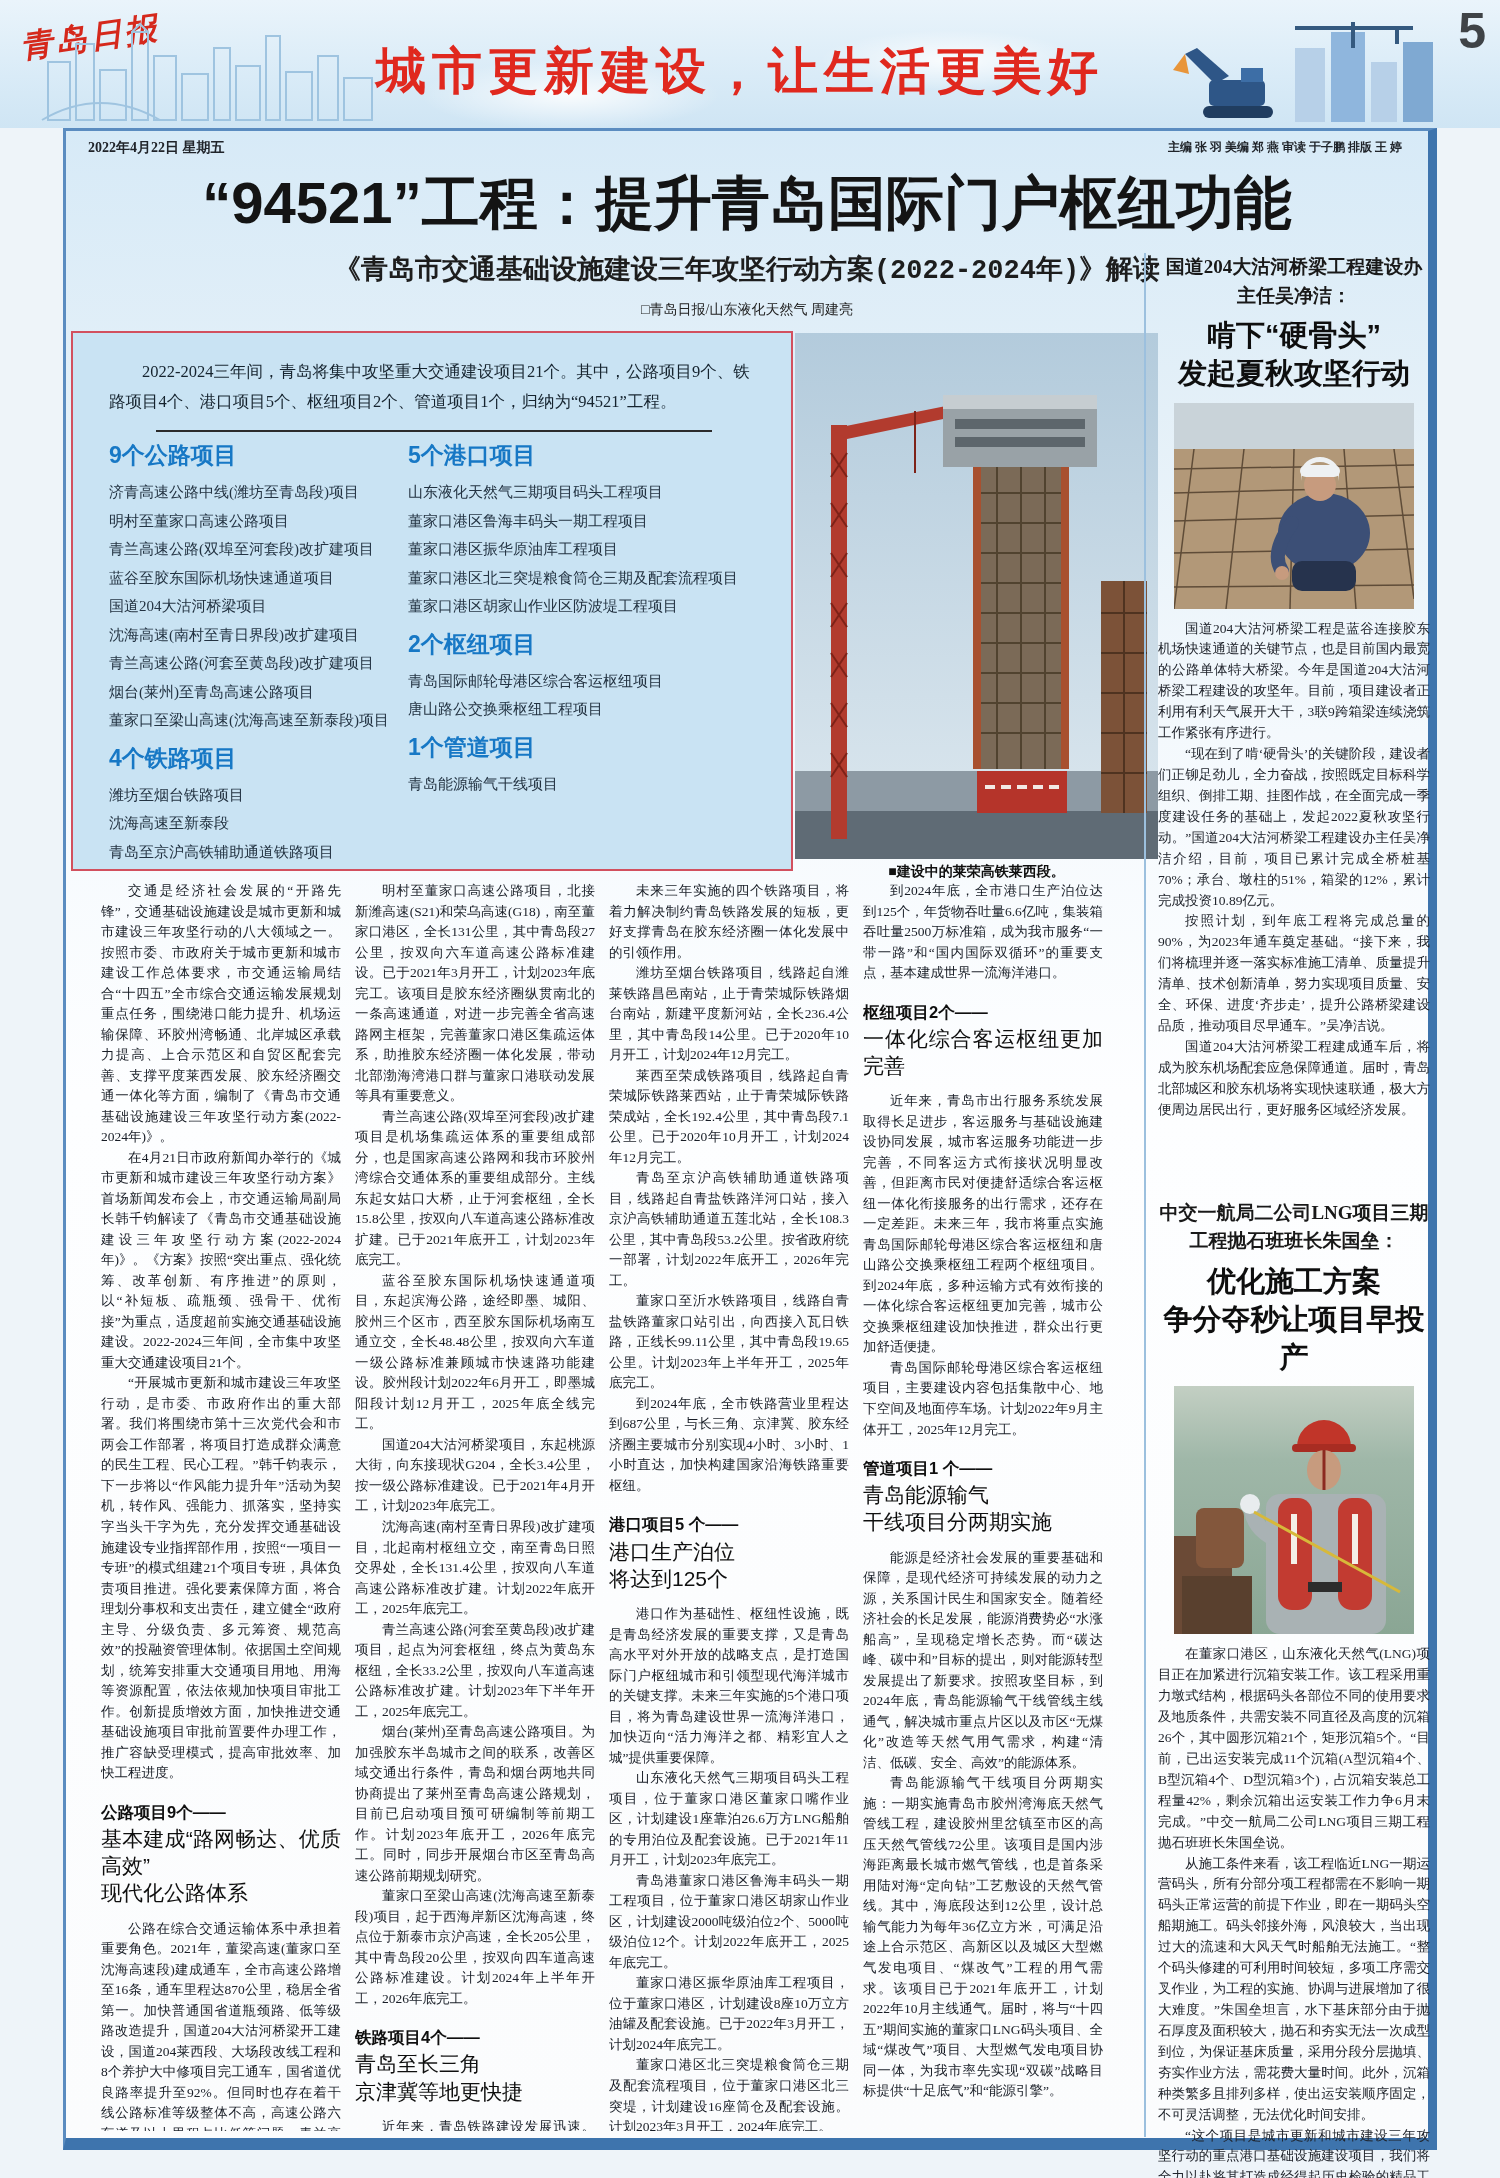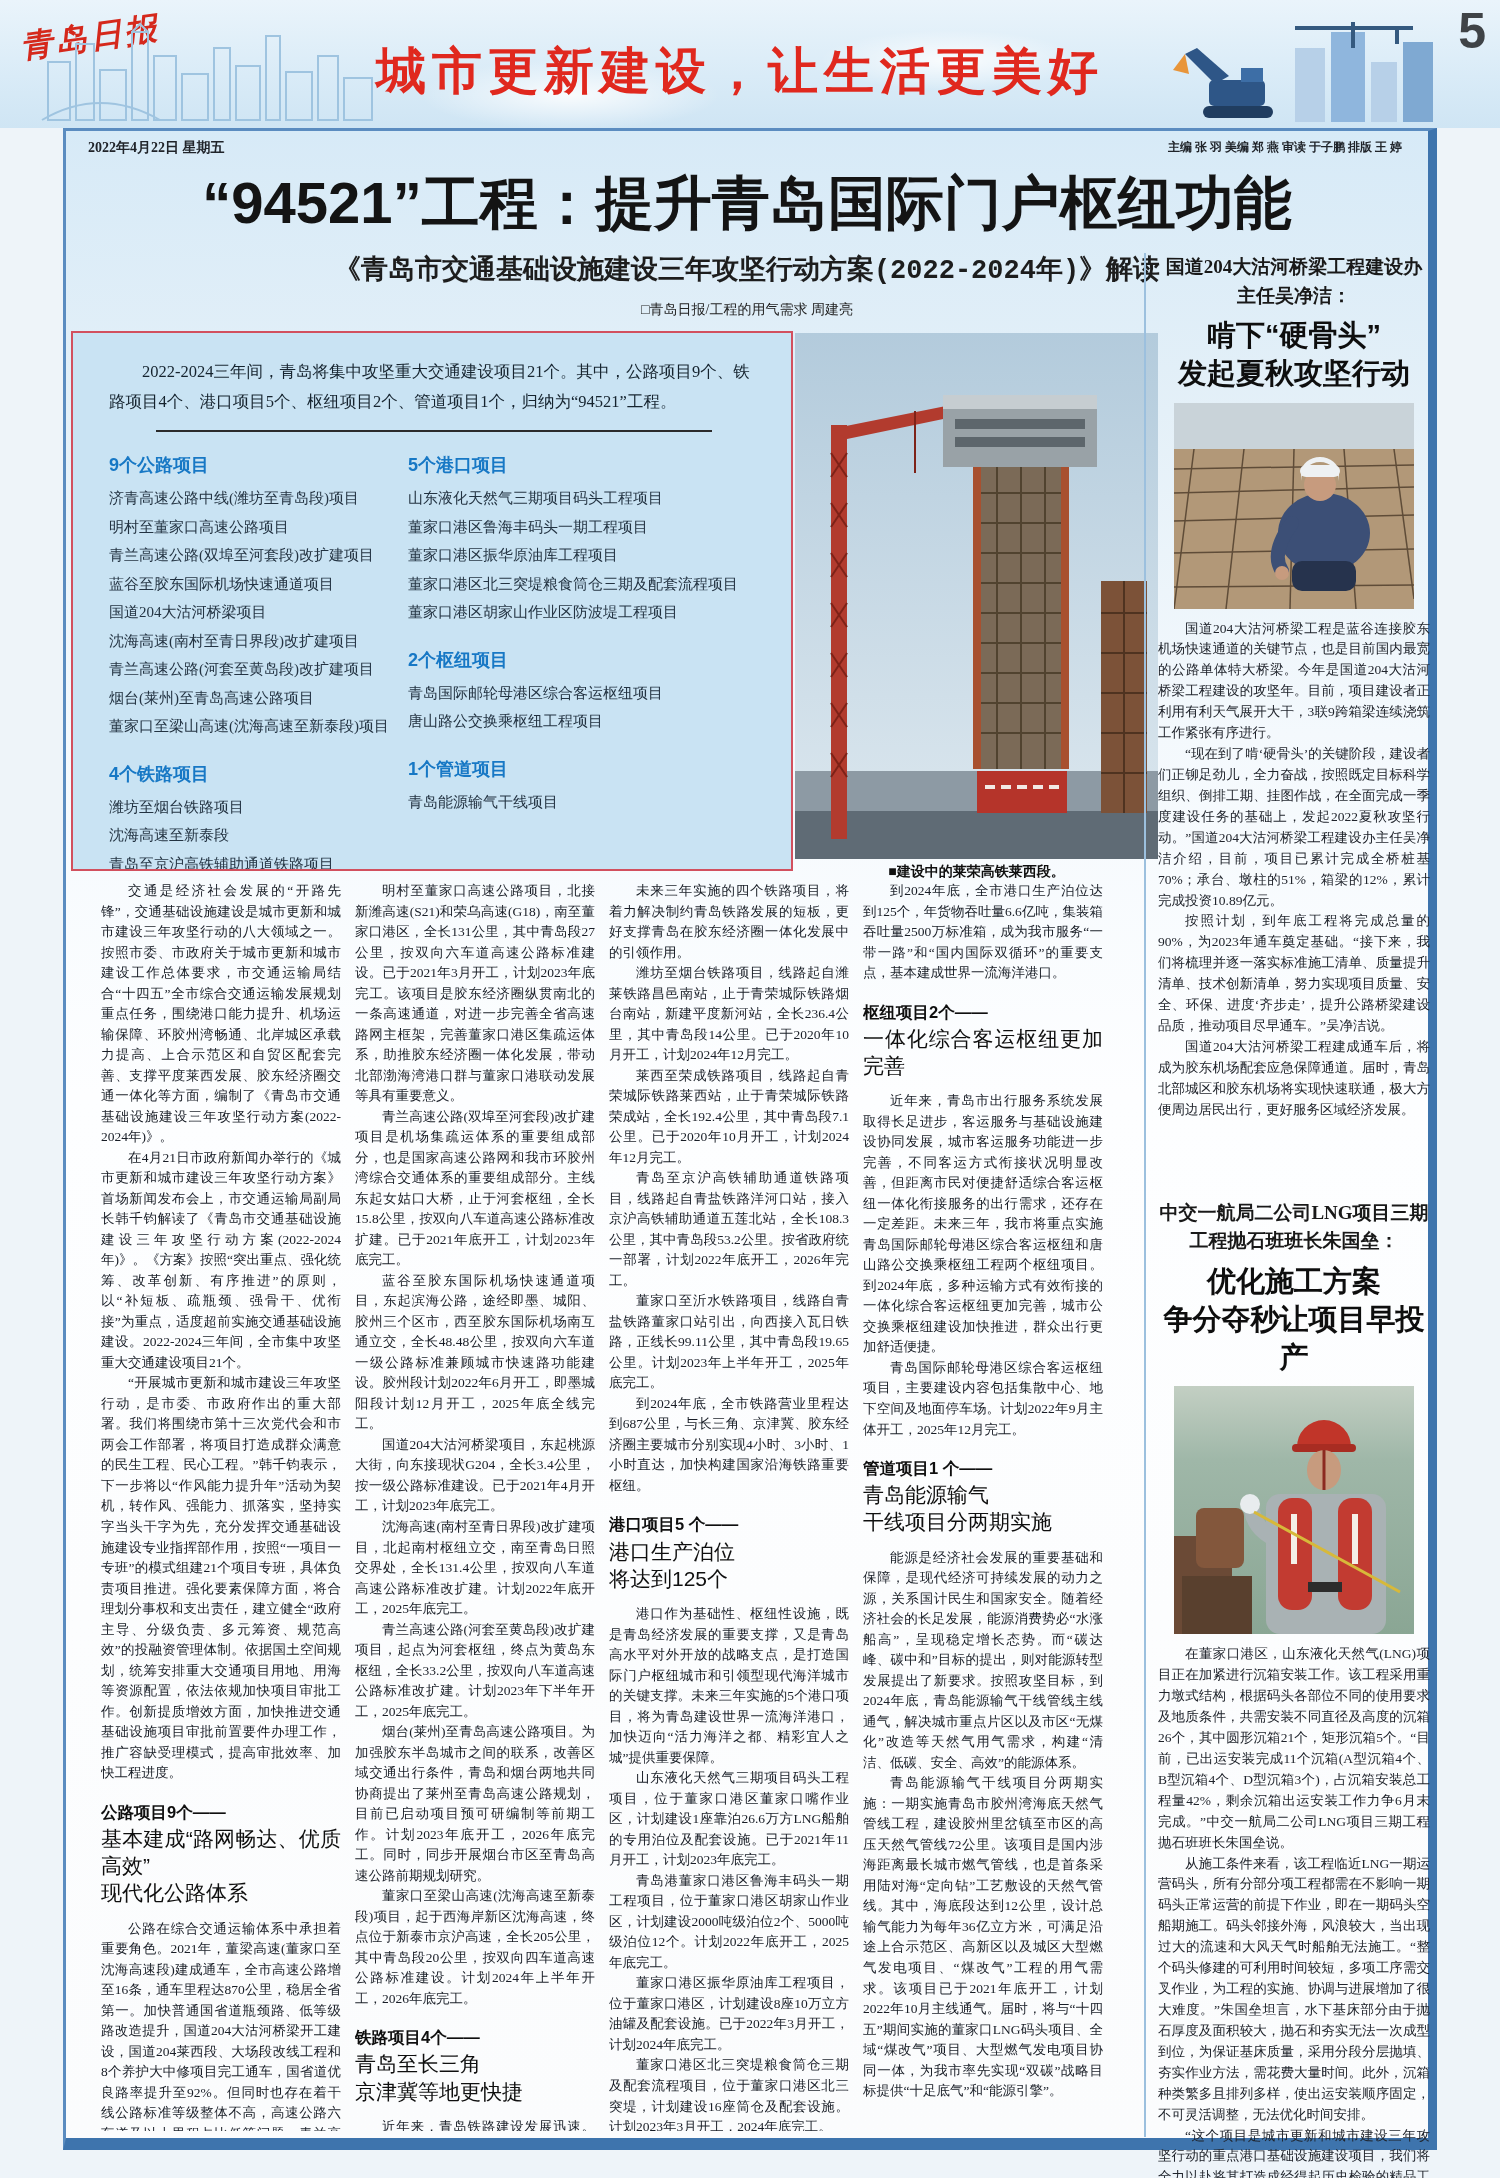--- a/index.html
+++ b/index.html
@@ -29,22 +29,22 @@
   .subtitle{position:absolute;left:0;width:100%;top:120px;text-align:center;
             font-size:27px;font-weight:bold;color:#1d1d1d;font-family:Liberation Mono, monospace;}
   .byline{position:absolute;left:0;width:100%;top:170px;text-align:center;font-size:14px;color:#222;}
   
   .infobox{position:absolute;left:5px;top:200px;width:722px;height:540px;box-sizing:border-box;
            background:#c9e3f3;border:2px solid #d2505e;padding:24px 32px 16px 36px;overflow:hidden;}
   .infobox-intro{font-size:16.5px;line-height:1.8;text-indent:2em;color:#15232e;}
   .infobox-rule{width:556px;height:2px;background:#2b2b2b;margin:14px auto 0;}
   .infobox-cols{display:flex;}
   .ibcol-0{width:46%;} .ibcol-1{width:54%;}
-  .group-title{font-family:"Liberation Sans",sans-serif;font-size:18px;font-weight:800;color:#1778c5;
-               margin:21px 0 7px;}
+  .group-title{font-family:"Liberation Sans",sans-serif;font-size:23px;font-weight:800;color:#1778c5;
+               margin:8px 0 7px;}
   .group-item{font-size:15px;line-height:1.9;color:#233342;}
   
   .main-photo{position:absolute;left:729px;top:202px;}
   .photo-caption{position:absolute;left:729px;top:732px;width:363px;text-align:center;
                  font-size:14px;font-weight:bold;color:#101010;}
   .v-rule{position:absolute;left:1078px;top:122px;width:2px;height:1884px;background:#9cc0de;}
   
   .sidebar{position:absolute;left:1092px;top:122px;width:272px;}
   .sb-kicker{font-size:19px;font-weight:bold;color:#191919;text-align:center;line-height:1.5;}
   .sb-title{font-family:"Liberation Sans",sans-serif;font-size:29px;font-weight:900;color:#0e0e0e;
@@ -111,21 +111,21 @@
     </svg>
     <div class="pageno">5</div>
   </div>
 
   <div class="frame">
     <div class="daterow">2022年4月22日 星期五</div>
     <div class="staff">主编 张 羽  美编 郑 燕  审读 于子鹏  排版 王 婷</div>
 
     <div class="headline">“94521”工程：提升青岛国际门户枢纽功能</div>
     <div class="subtitle">《青岛市交通基础设施建设三年攻坚行动方案(2022-2024年)》解读</div>
-    <div class="byline">□青岛日报/工程的用气需求 周建亮</div>
+    <div class="byline">□青岛日报/山东液化天然气 周建亮</div>
 
     <div class="infobox">
       <div class="infobox-intro">2022-2024三年间，青岛将集中攻坚重大交通建设项目21个。其中，公路项目9个、铁路项目4个、港口项目5个、枢纽项目2个、管道项目1个，归纳为“94521”工程。</div>
       <div class="infobox-rule"></div>
       <div class="infobox-cols">
         <div class="ibcol-0">
             <div class="group-title">9个公路项目</div>
             <div class="group-item">济青高速公路中线(潍坊至青岛段)项目</div>
             <div class="group-item">明村至董家口高速公路项目</div>
             <div class="group-item">青兰高速公路(双埠至河套段)改扩建项目</div>

